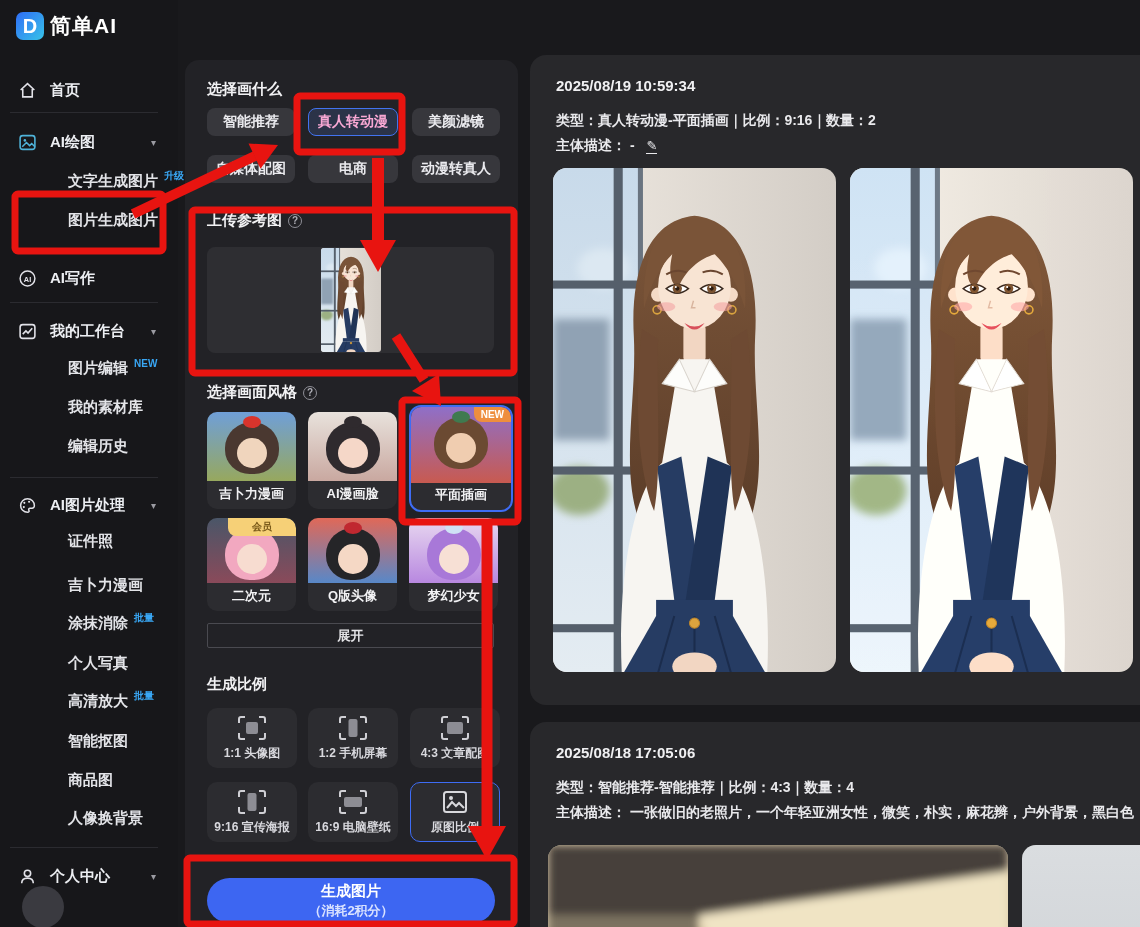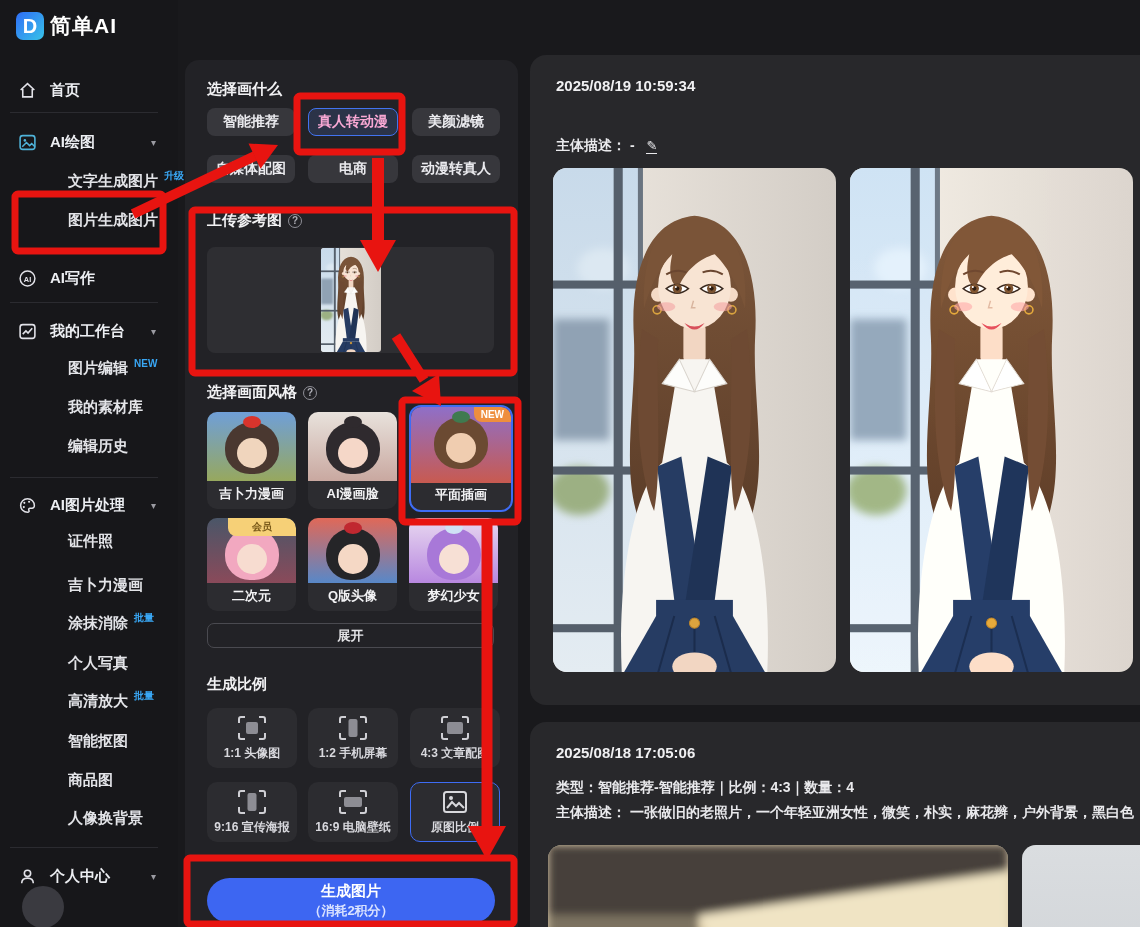--- a/index.html
+++ b/index.html
@@ -44,21 +44,21 @@
     margin-left:-15px; border-radius:50%; background:var(--skin); }
   .art-accent { position:absolute; left:50%; top:4px; width:18px; height:12px; margin-left:-9px;
     border-radius:50%; background:var(--accent); z-index:2; }
   .thumb-label { position:absolute; left:0; right:0; bottom:6px; text-align:center; font-size:13px; font-weight:700; color:#f2f2f4; }
   .thumb.sel { border:2px solid #3e6cf4; border-radius:12px; }
   .badge-new { position:absolute; right:0; top:0; background:#ee8e3e; color:#fff; font-size:10px; font-weight:700;
     padding:2px 7px; border-radius:0 10px 0 8px; z-index:3; }
   .badge-vip { position:absolute; right:0; top:0; background:#f6d077; color:#7a5a1a; font-size:10px; font-weight:700;
     padding:2px 24px; border-radius:0 10px 0 8px; z-index:3; }
   .expand-btn { position:absolute; left:22px; top:563px; width:287px; height:25px; border:1px solid #4a4a50;
-    border-radius:7px; background:transparent; color:#e5e5e8; font-size:13px; font-weight:600;
+    border-radius:2px; background:transparent; color:#e5e5e8; font-size:13px; font-weight:600;
     display:flex; align-items:center; justify-content:center; cursor:pointer; }
   .ratio-tile { position:absolute; width:90px; height:60px; background:#2c2c30; border-radius:10px;
     display:flex; flex-direction:column; align-items:center; justify-content:center; gap:4px; cursor:pointer; }
   .ratio-tile.sel { border:1.5px solid #3e6cf4; }
   .ratio-label { font-size:12px; font-weight:600; color:#d8d8dd; white-space:nowrap; }
   .gen-btn { position:absolute; left:22px; top:818px; width:288px; height:45px; border-radius:23px; border:none;
     background:#3d66f2; color:#fff; display:flex; flex-direction:column; align-items:center; justify-content:center;
     cursor:pointer; gap:1px; }
   .gen-main { font-size:15px; font-weight:700; }
   .gen-cost { font-size:13px; color:#d9e2ff; font-weight:600; }
@@ -470,20 +470,21 @@
 
   <button class="gen-btn">
     <span class="gen-main">生成图片</span>
     <span class="gen-cost">（消耗2积分）</span>
   </button>
 </section>
 
 <section class="results">
   <article class="card card1">
     <div class="c-time">2025/08/19 10:59:34</div>
+    <div class="c-meta">类型：真人转动漫-平面插画｜比例：9:16｜数量：2</div>
     <div class="c-desc">
       <span>主体描述：</span>
       <span>-</span>
       <span class="edit-ic">✎</span>
     </div>
     <div class="imgrow">
       <div class="result-img">
         <svg viewBox="0 0 280 500" preserveAspectRatio="xMidYMid slice">
             <use href="#girl-art"></use>
           </svg>

